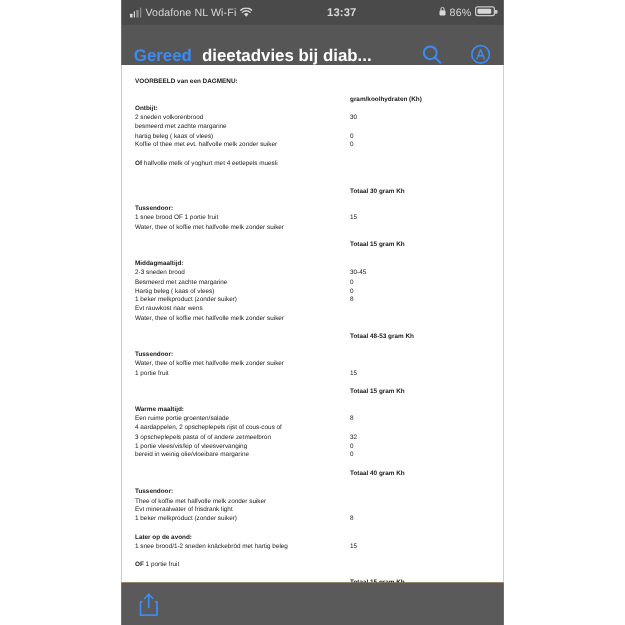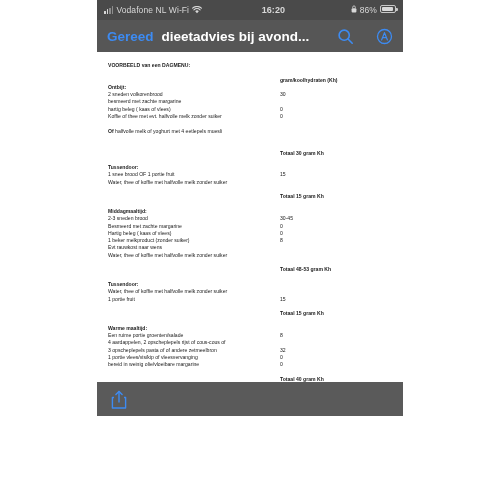--- a/index.html
+++ b/index.html
@@ -2,21 +2,21 @@
 <html><head>
 <meta charset="utf-8">
 <style>
   html,body{margin:0;padding:0;}
   body{
     width:500px;height:500px;overflow:hidden;
     background:#ffffff;
     font-family:"Liberation Sans", sans-serif;
   }
   .phone{
-    position:absolute;left:97px;top:0;width:306px;height:416px;
+    position:absolute;left:97px;top:0;width:306px;height:500px;
     background:#a16207;overflow:hidden;
   }
   
   .statusbar{
     height:20px;background:#4a4a4a;color:#d8d8d8;
     display:flex;align-items:center;font-size:8.5px;
     padding:0 7px;box-sizing:border-box;letter-spacing:.1px;
   }
   .sb-left{display:flex;align-items:center;gap:3px;flex:0 0 auto;}
   .sb-mid{flex:1;text-align:center;font-weight:bold;font-size:9px;padding-right:6px;}
@@ -38,21 +38,21 @@
     background:#c9c9c9;border-radius:0 1px 1px 0;
   }
   .batt span{
     position:absolute;left:1px;top:1px;bottom:1px;width:82%;
     background:#d8d8d8;border-radius:1px;display:block;
   }
   .lock{width:6px;height:7px;position:relative;}
   
   .navbar{
     height:32px;background:#565656;
-    display:flex;align-items:center;padding:0 10px;box-sizing:border-box;gap:8px;
+    display:flex;align-items:flex-end;padding:0 10px;box-sizing:border-box;gap:8px;
   }
   .nav-done{color:#3d8bf2;font-size:13.5px;font-weight:600;white-space:nowrap;}
   .nav-title{
     color:#ffffff;font-size:13.5px;font-weight:600;white-space:nowrap;
     overflow:hidden;text-overflow:ellipsis;flex:1;
   }
   .nav-icon{flex:0 0 auto;display:flex;align-items:center;justify-content:center;}
   .nav-icon.spacer{width:6px;}
   
   .doc{
@@ -88,38 +88,38 @@
         </span>
       <span>Vodafone NL Wi-Fi</span>
       <span class="wifi">
         <svg width="10" height="8" viewBox="0 0 10 8">
           <path d="M5 7.3 L3.2 5.2 a2.6 2.6 0 0 1 3.6 0 Z" fill="#d8d8d8"></path>
           <path d="M1.9 3.9 a4.4 4.4 0 0 1 6.2 0" stroke="#d8d8d8" stroke-width="1.1" fill="none" stroke-linecap="round"></path>
           <path d="M0.6 2.2 a6.4 6.4 0 0 1 8.8 0" stroke="#d8d8d8" stroke-width="1.1" fill="none" stroke-linecap="round"></path>
         </svg>
       </span>
     </div>
-    <div class="sb-mid">16:20</div>
+    <div class="sb-mid">13:37</div>
     <div class="sb-right">
       <span class="lock">
         <svg width="6" height="8" viewBox="0 0 6 8">
           <rect x="0.6" y="3.2" width="4.8" height="4.2" rx="1" fill="#d8d8d8"></rect>
           <path d="M1.7 3.2 V2.2 a1.3 1.3 0 0 1 2.6 0 V3.2" stroke="#d8d8d8" stroke-width="0.8" fill="none"></path>
         </svg>
       </span>
       <span>86%</span>
       <span class="batt">
           <span></span>
         </span>
     </div>
   </div>
 
   <div class="navbar">
     <div class="nav-done">Gereed</div>
-    <div class="nav-title">dieetadvies bij avond...</div>
+    <div class="nav-title">dieetadvies bij diab...</div>
     <div class="nav-icon">
       <svg width="17" height="17" viewBox="0 0 17 17">
         <circle cx="7.2" cy="7.2" r="5.1" stroke="#3d8bf2" stroke-width="1.6" fill="none"></circle>
         <line x1="11" y1="11" x2="15.2" y2="15.2" stroke="#3d8bf2" stroke-width="1.6" stroke-linecap="round"></line>
       </svg>
     </div>
     <div class="nav-icon spacer"></div>
     <div class="nav-icon">
       <svg width="17" height="17" viewBox="0 0 17 17">
         <circle cx="8.5" cy="8.5" r="7" stroke="#3d8bf2" stroke-width="1.3" fill="none"></circle>

